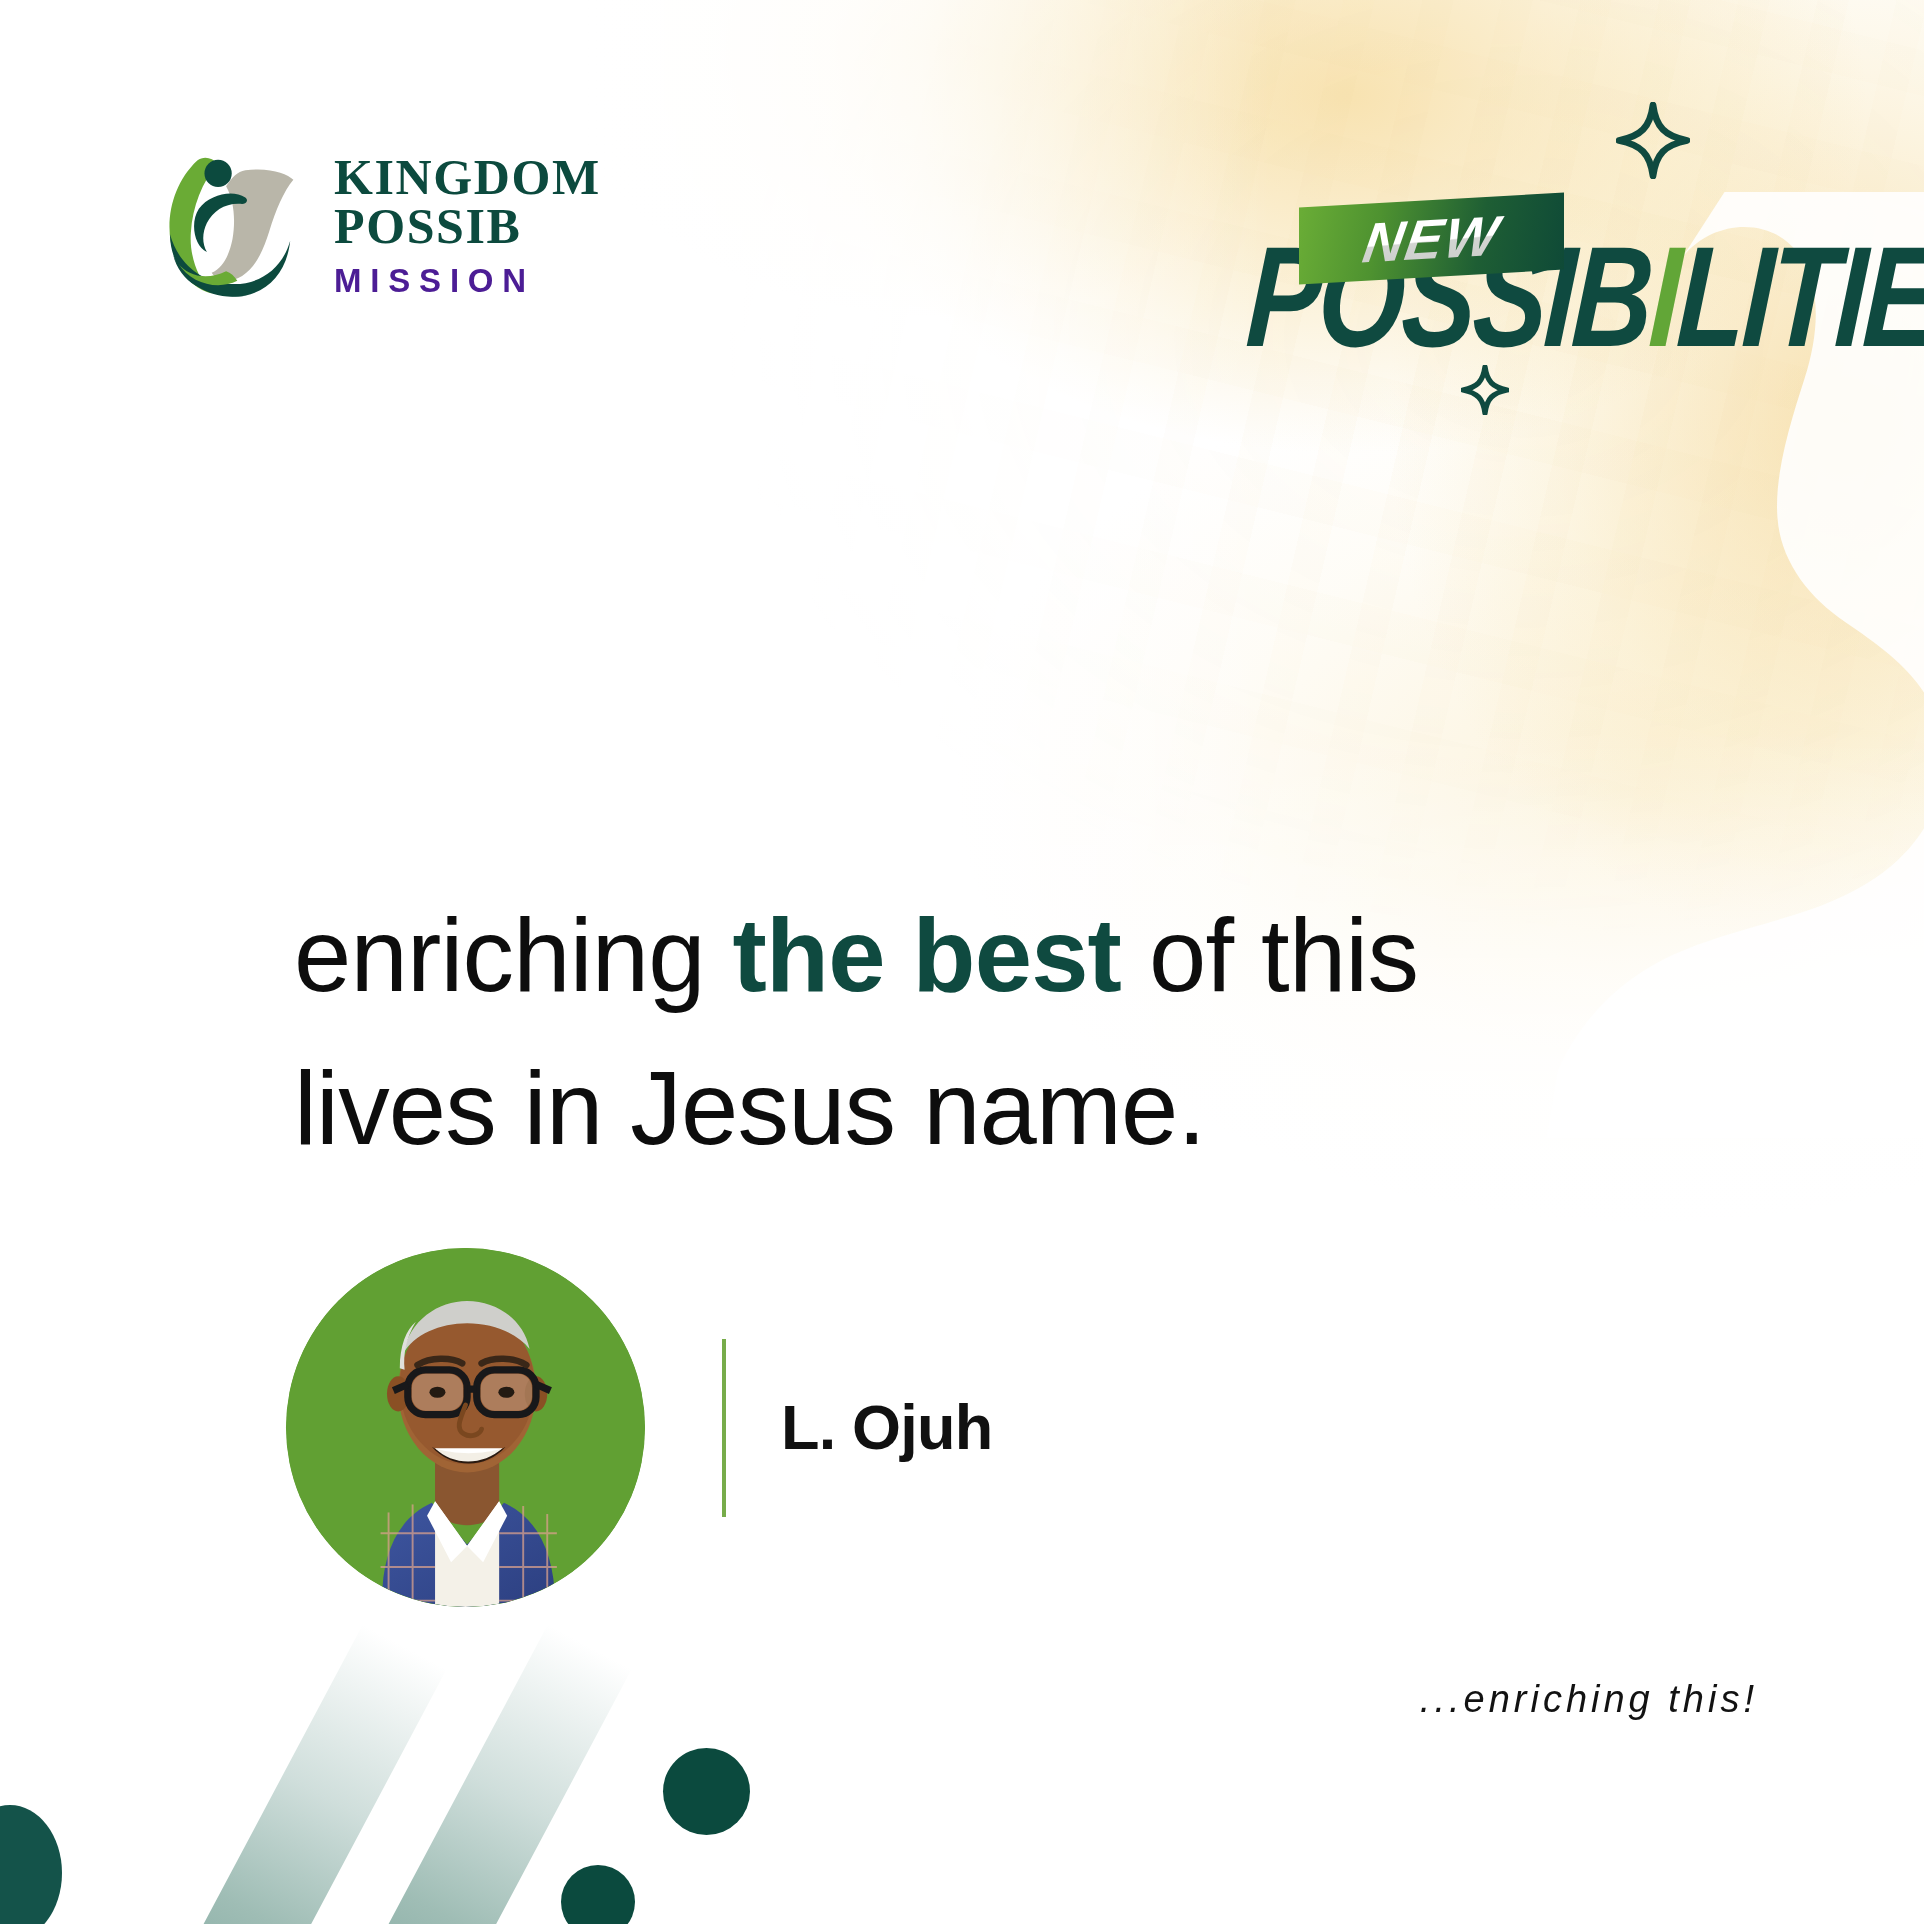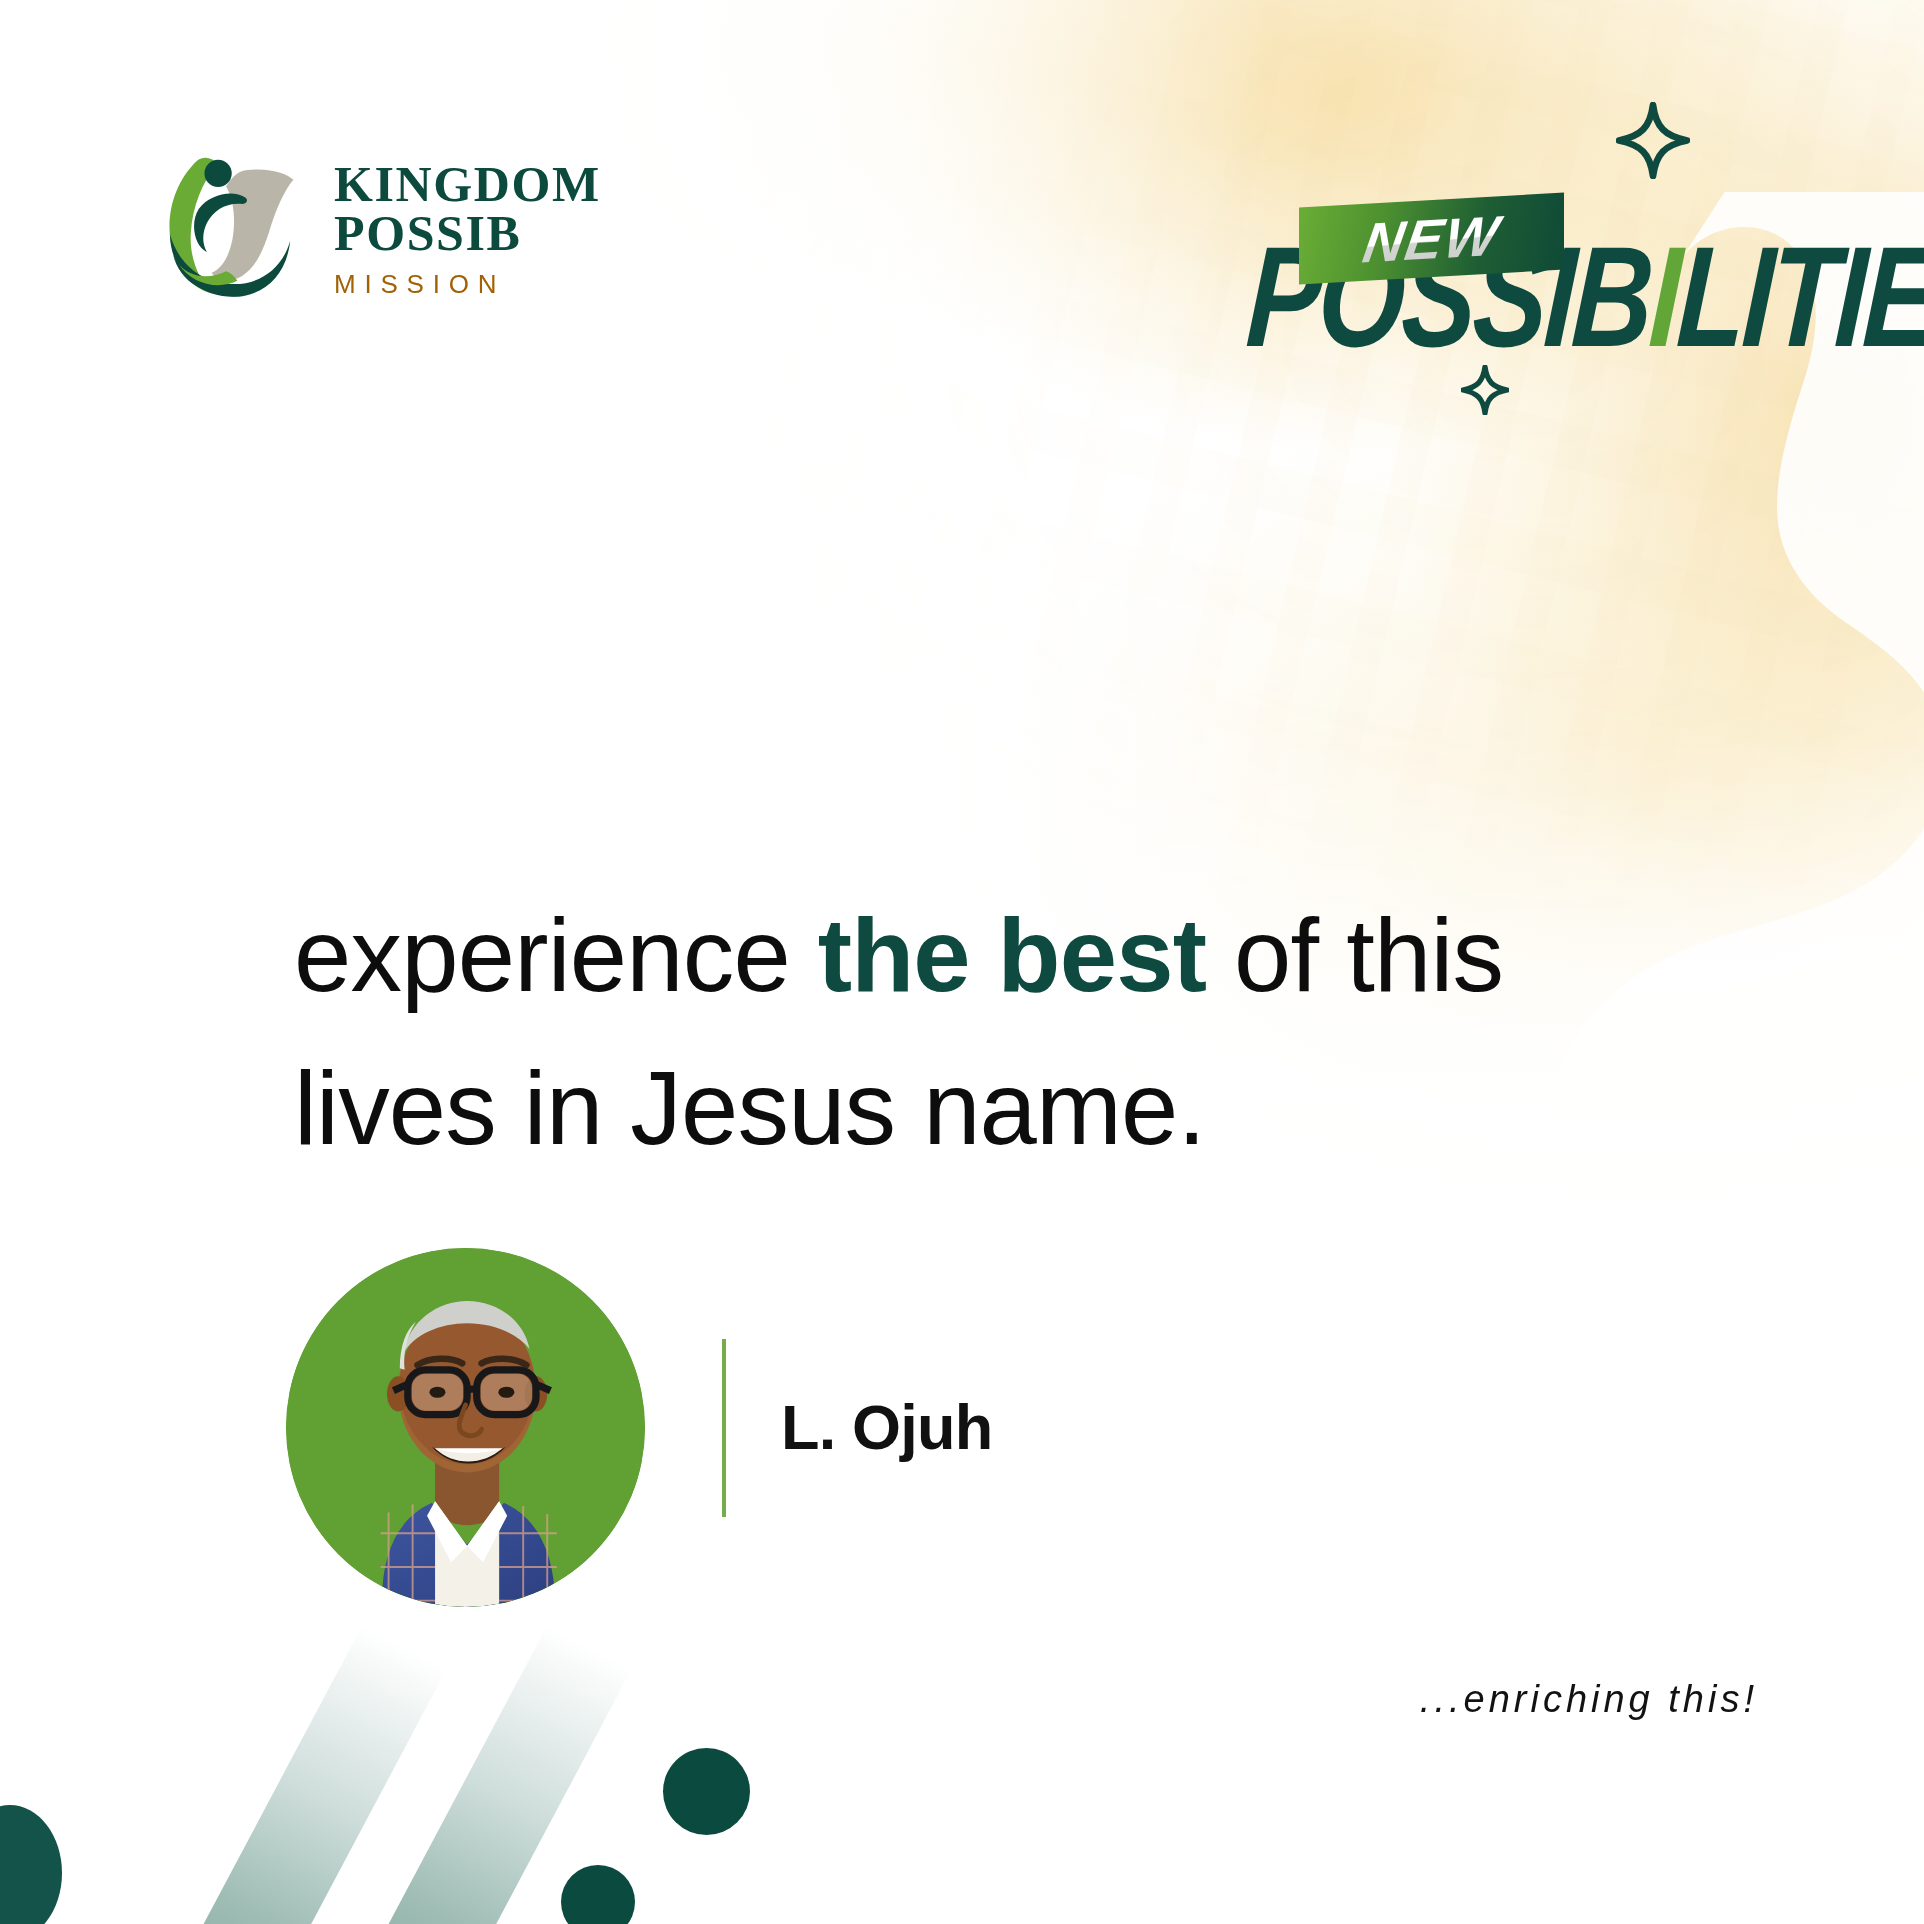--- a/index.html
+++ b/index.html
@@ -57,24 +57,24 @@
     font-family:"Liberation Serif", serif;
     font-weight:700;
     font-size:50px;
     line-height:.98;
     letter-spacing:1.6px;
     color:#0c4a3e;
   }
   .logo-line3 {
     margin-top:11.2px;
     font-family:"Liberation Sans", sans-serif;
-    font-weight:400;
-    font-size:26px;
+    font-weight:700;
+    font-size:33px;
     letter-spacing:8.8px;
-    color:#a16207;
+    color:#4c1d95;
   }
 
   
   .np-badge { position:absolute; left:1251px; top:88px; width:610px; height:321px; }
   .np-new {
     position:absolute; left:48px; top:112px;
     width:265px; height:77px;
     background:linear-gradient(100deg,#6aad36 0%,#4e9230 30%,#1e5e34 68%,#0f4a37 100%);
     transform:skewY(-3.2deg);
     z-index:3;
@@ -236,21 +236,21 @@
     <div class="np-new">
       <span>NEW</span>
     </div>
     <div class="np-word">
       <span>POSSIB</span><span class="hl">I</span><span>LITIES</span>
     </div>
   </div>
 
   <div class="quote">
     <br>
-    <span>experience </span><b>the best</b><span> of this</span><br>
+    <span>enriching </span><b>the best</b><span> of this</span><br>
     <span>lives in Jesus name.</span>
   </div>
 
   <div class="attrib">
     <div class="avatar">
       <svg viewBox="0 0 448 448">
         <defs>
           <clipPath id="clipCircle">
               <circle cx="224" cy="224" r="224"></circle>
             </clipPath>

